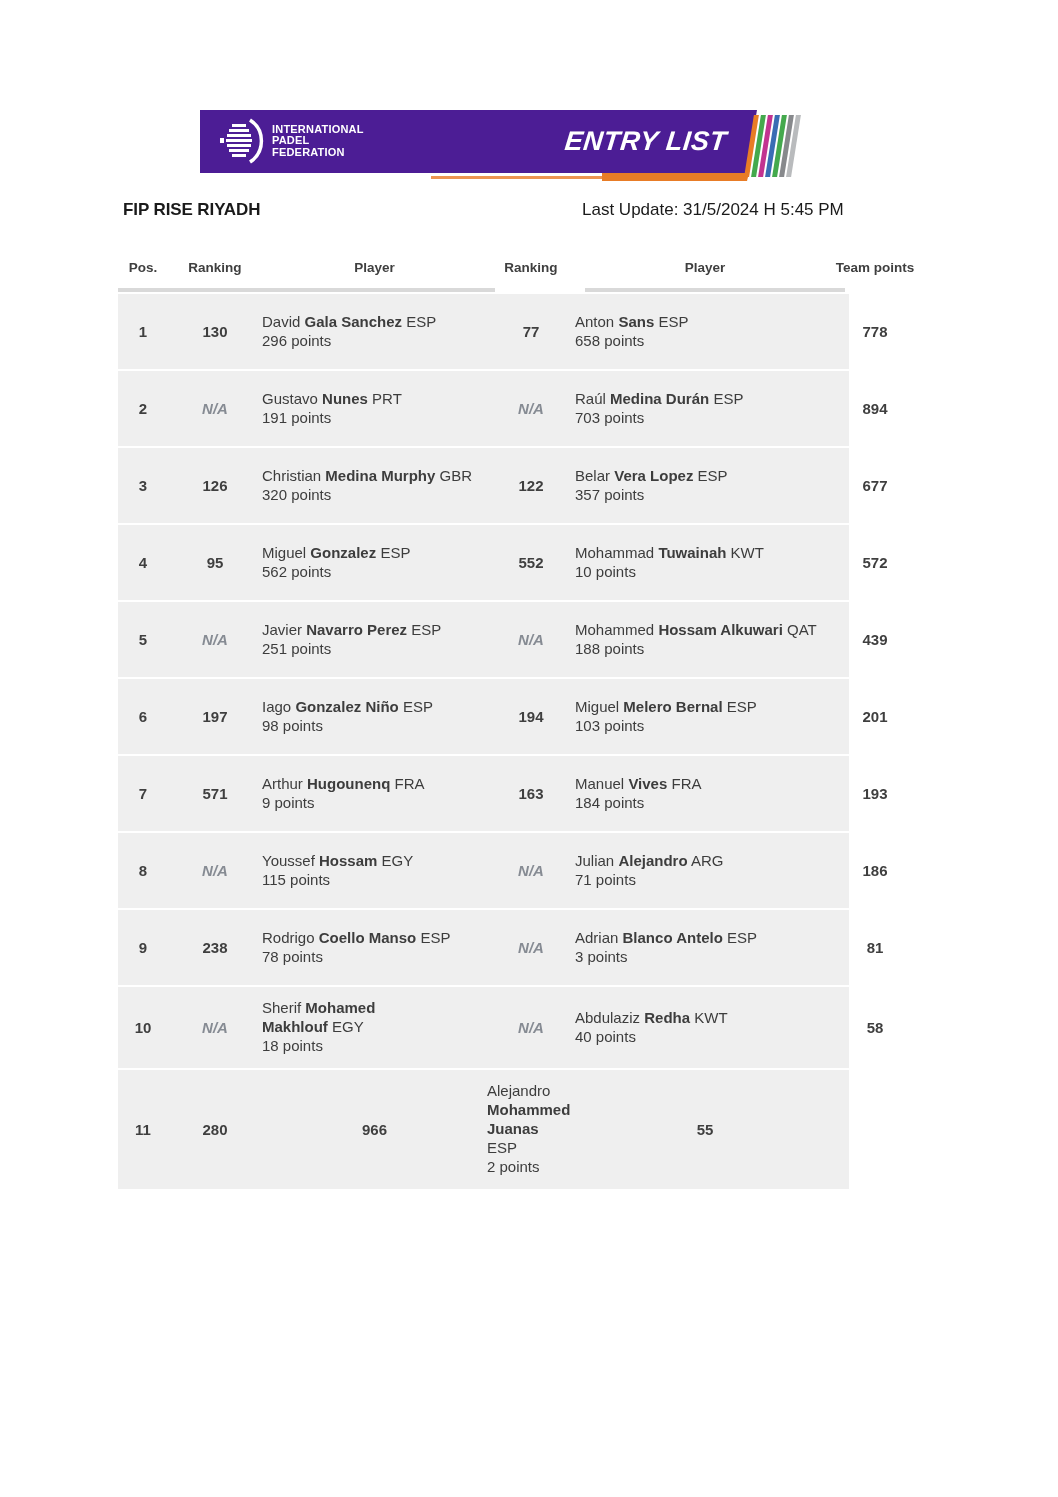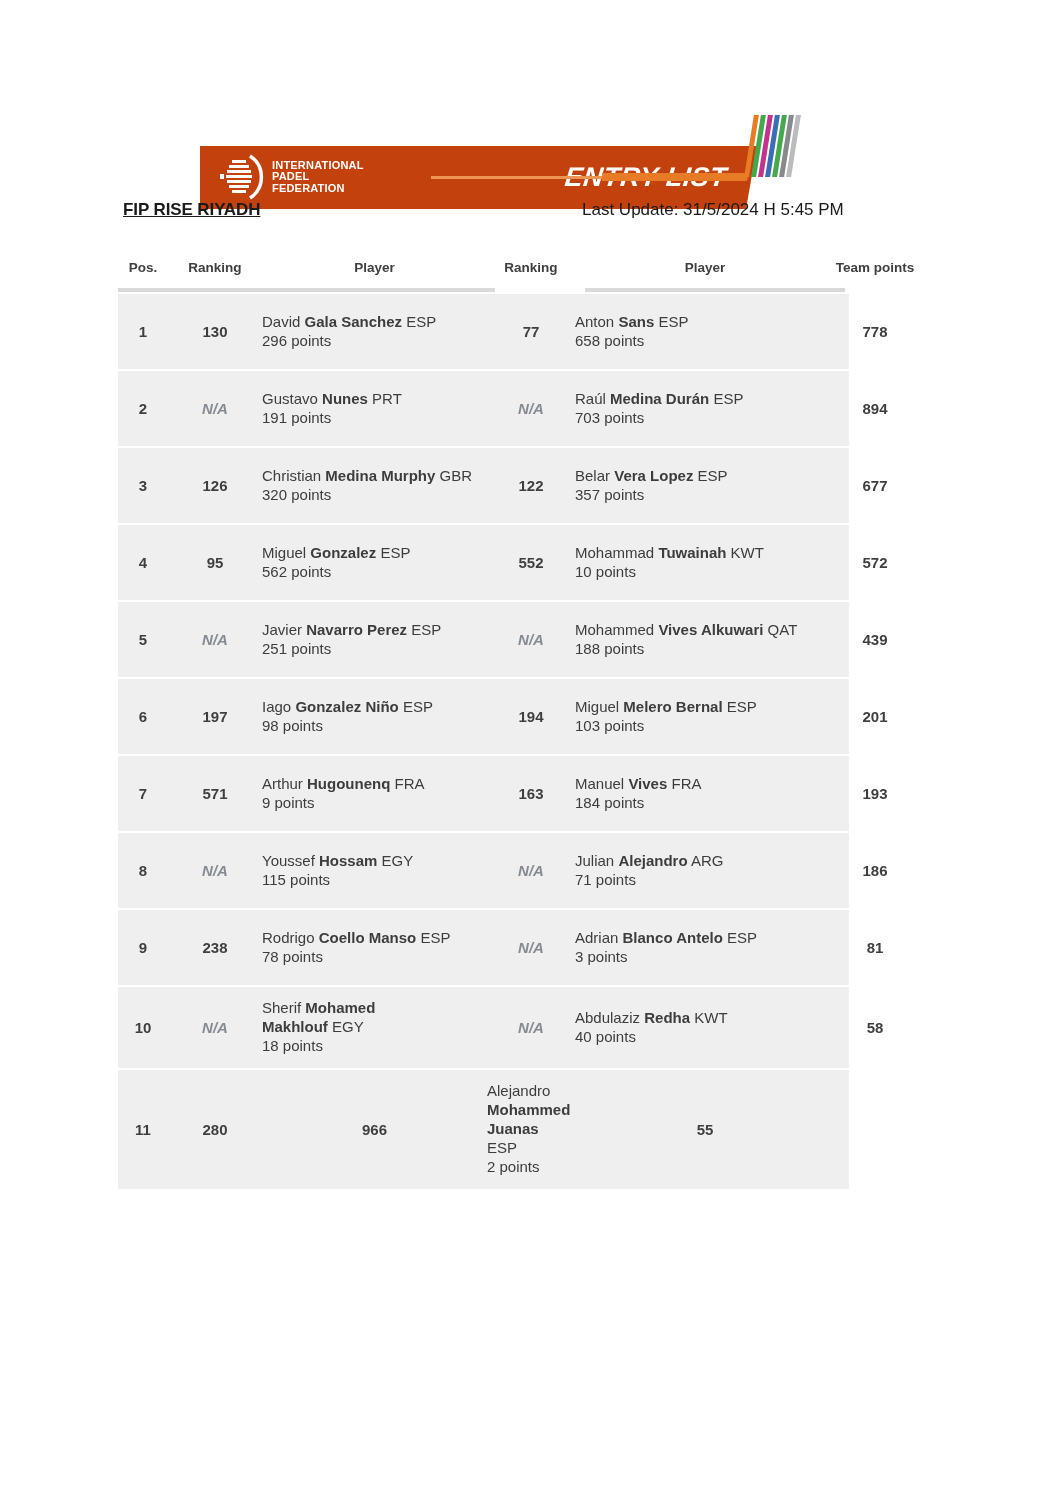--- a/index.html
+++ b/index.html
@@ -4,39 +4,38 @@
 <style>
   html,body{margin:0;padding:0;}
   body{
     width:1058px;height:1497px;background:#ffffff;position:relative;
     font-family:"Liberation Sans", sans-serif;color:#3d3d3d;
     -webkit-font-smoothing:antialiased;
   }
   
   .banner-navy{
     position:absolute;left:200px;top:110px;width:557px;height:63px;
-    background:#c2410c;
+    background:#4c1d95;
     clip-path:polygon(0 0,100% 0,calc(100% - 11px) 100%,0 100%);
-    margin-top:36px;
   }
   .logo-wrap{position:absolute;left:20px;top:7px;display:flex;align-items:center;gap:8px;height:48px;}
   .logo-text{color:#ffffff;font-weight:bold;font-size:11px;line-height:11.5px;letter-spacing:.2px;}
   .entry-list{
     position:absolute;right:30px;top:50%;transform:translateY(-52%) skewX(-6deg);
     color:#ffffff;font-style:italic;font-weight:800;font-size:27px;letter-spacing:.5px;white-space:nowrap;
   }
   .stripes{position:absolute;left:749px;top:115px;height:62px;display:flex;gap:2px;transform:skewX(-9deg);}
   .stripe{width:5px;height:100%;}
   .orange-bar{
     position:absolute;left:602px;top:173px;width:147px;height:8px;background:#e87c26;
     clip-path:polygon(0 0,100% 0,calc(100% - 2px) 100%,0 100%);
   }
   .orange-line{position:absolute;left:431px;top:176px;width:171px;height:3px;background:#ec9452;}
   
-  .doc-title{position:absolute;left:123px;top:200px;font-size:17px;font-weight:bold;color:#1a1a1a;letter-spacing:-.1px;text-decoration:underline;}
+  .doc-title{position:absolute;left:123px;top:200px;font-size:17px;font-weight:bold;color:#1a1a1a;letter-spacing:-.1px;}
   .last-update{position:absolute;left:582px;top:200px;font-size:17px;color:#1a1a1a;}
   
   .table{position:absolute;left:118px;top:248px;width:731px;}
   .grid{display:grid;grid-template-columns:50px 94px 225px 88px 260px 80px;}
   .thead{align-items:center;min-height:40px;font-size:13.5px;font-weight:bold;color:#3f3f3f;}
   .th{text-align:center;line-height:1.18;}
   .divider{position:relative;height:4px;margin-bottom:2px;}
   .divider .seg{position:absolute;top:0;height:4px;background:#d9d9d9;}
   .seg-a{left:0;width:377px;}
   .seg-b{left:467px;width:260px;}
@@ -163,21 +162,21 @@
 
   <div class="grid row">
     <div class="num">5</div>
     <div class="num rank na">N/A</div>
     <div class="c-player">
       <div class="name"><span>Javier</span> <span class="family">Navarro Perez</span> <span>ESP</span></div>
       <div class="points">251 points</div>
     </div>
     <div class="num rank na">N/A</div>
     <div class="c-player">
-      <div class="name"><span>Mohammed</span> <span class="family">Vives Alkuwari</span> <span>QAT</span></div>
+      <div class="name"><span>Mohammed</span> <span class="family">Hossam Alkuwari</span> <span>QAT</span></div>
       <div class="points">188 points</div>
     </div>
     <div class="num">439</div>
   </div>
 
   <div class="grid row">
     <div class="num">6</div>
     <div class="num rank">197</div>
     <div class="c-player">
       <div class="name"><span>Iago</span> <span class="family">Gonzalez Niño</span> <span>ESP</span></div>

